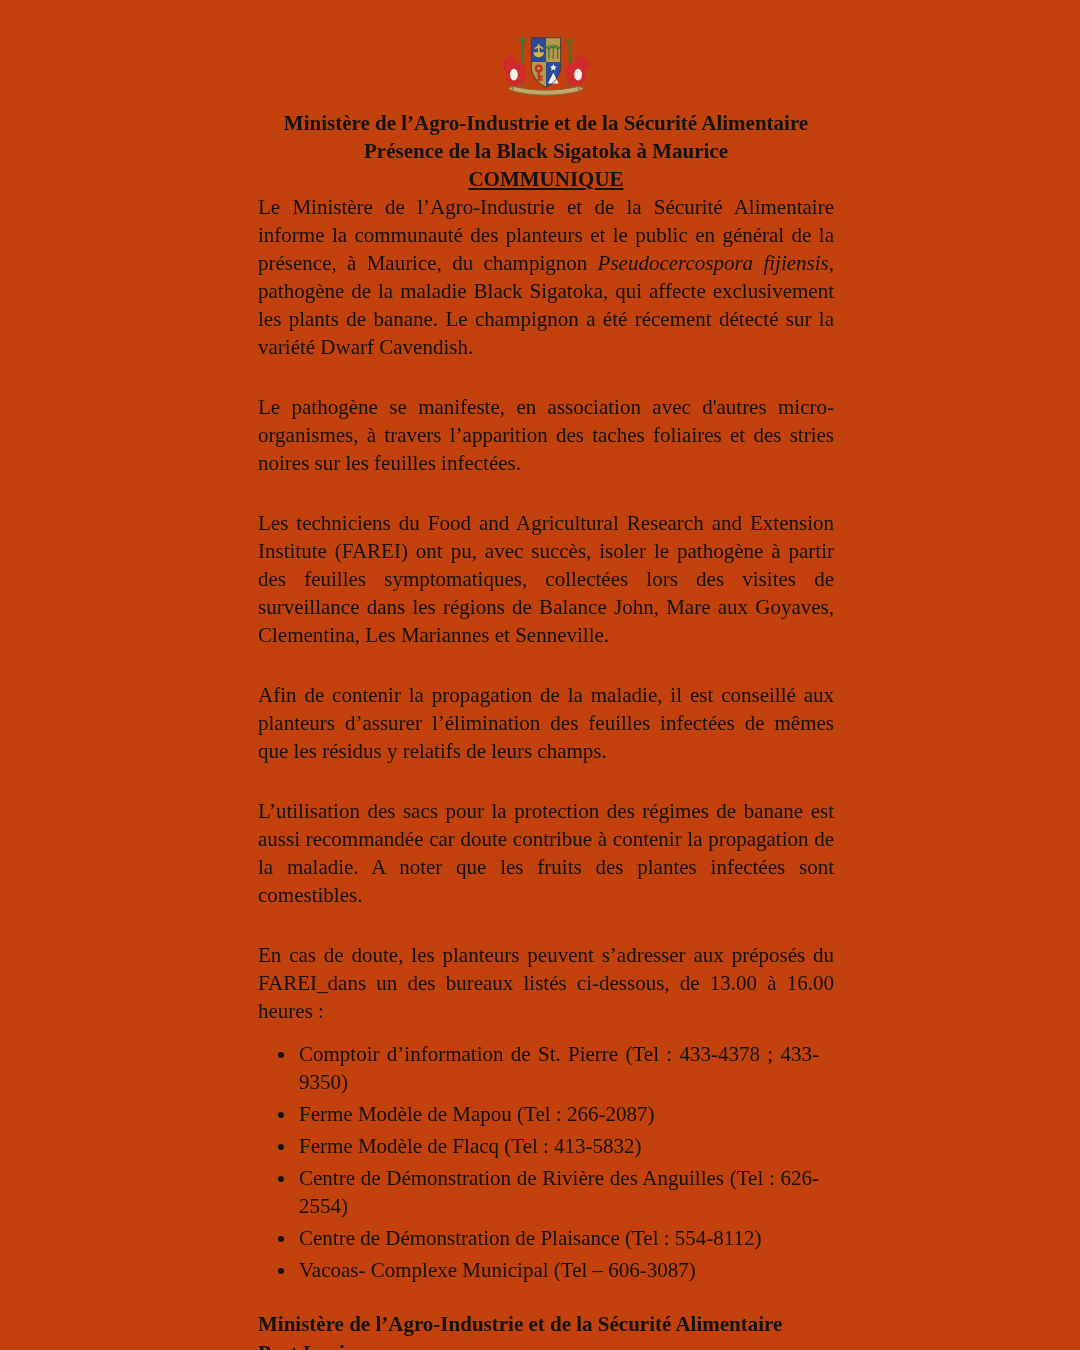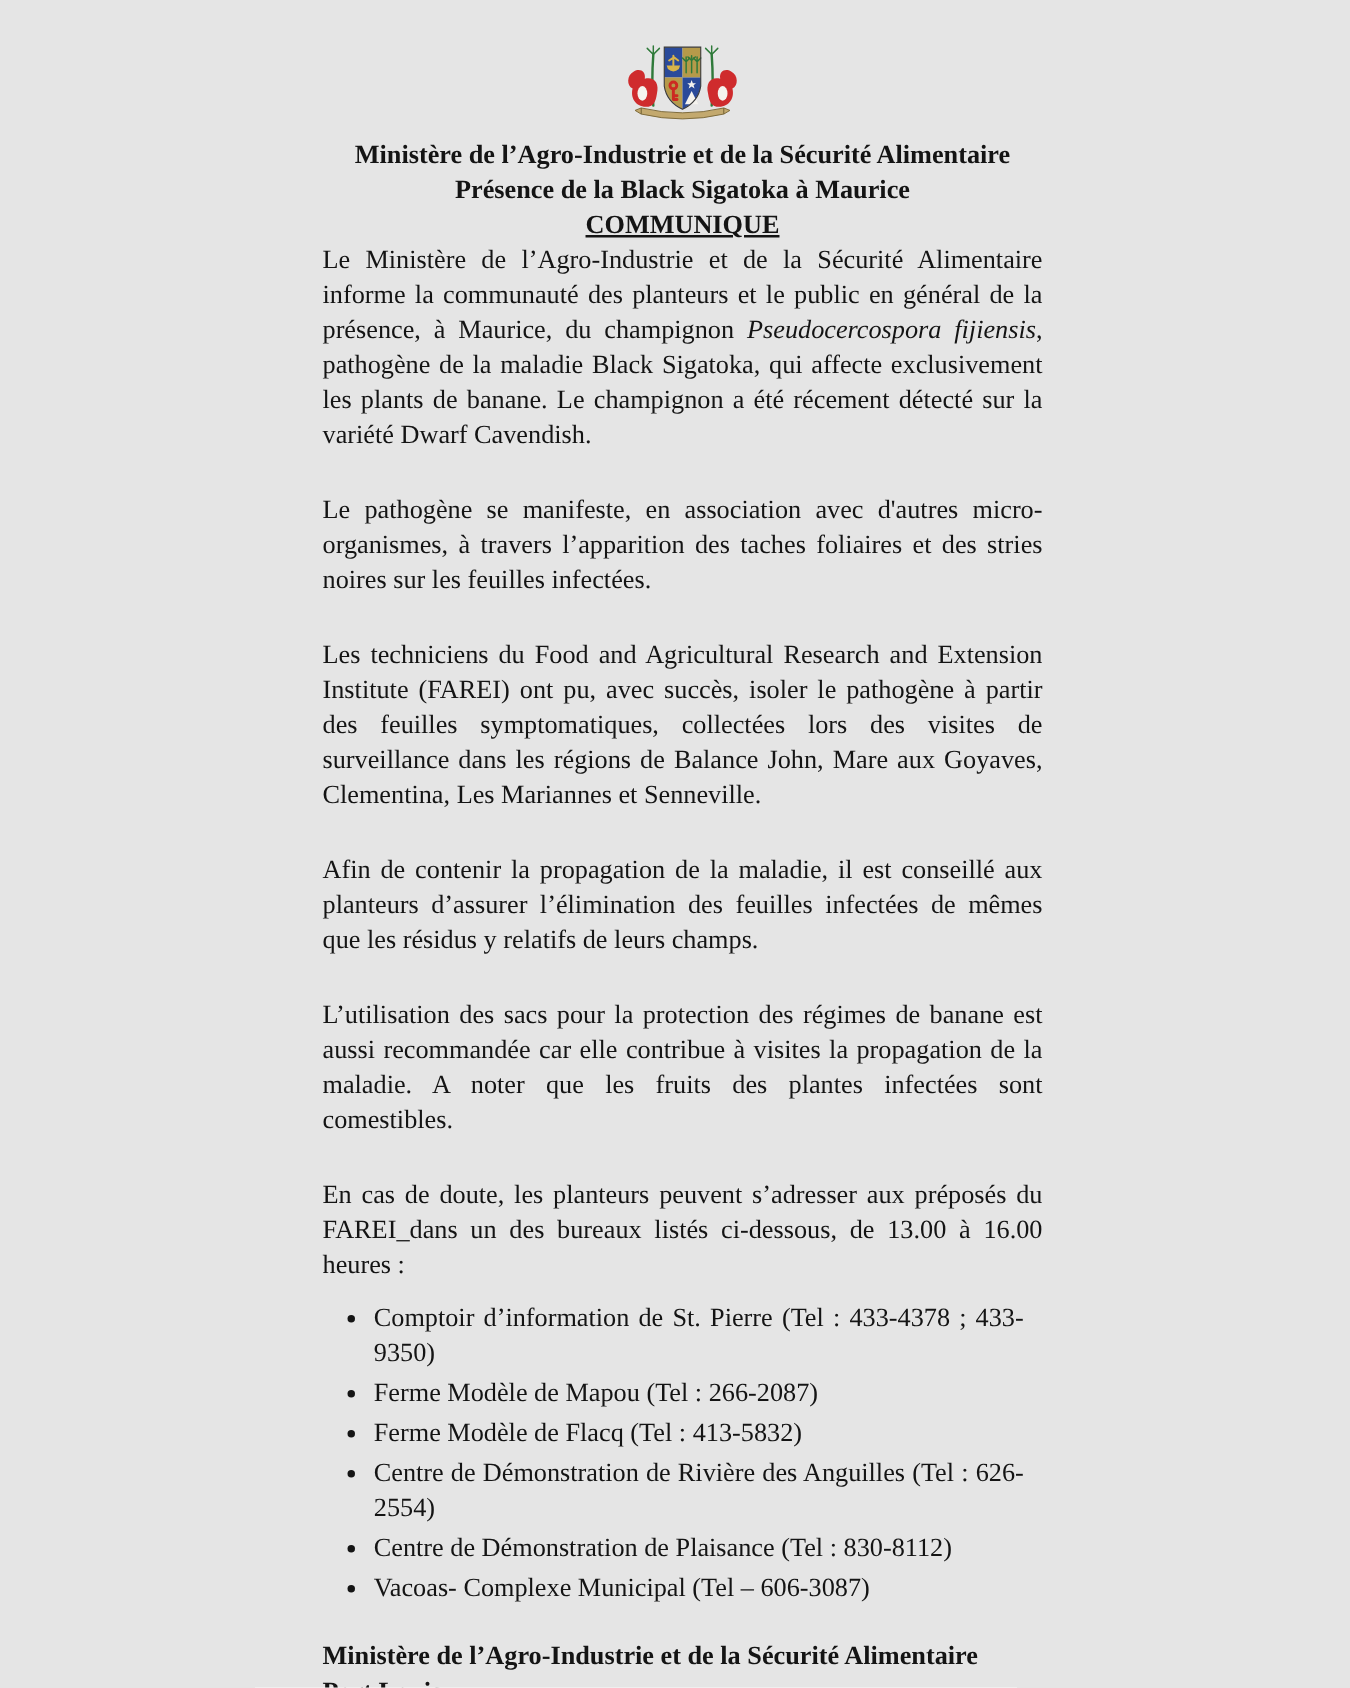--- a/index.html
+++ b/index.html
@@ -3,21 +3,21 @@
 <meta charset="utf-8">
 <style>
   html, body { margin: 0; padding: 0; }
   body {
     width: 1080px; height: 1350px;
     background: #ffffff;
     font-family: "Liberation Serif", "DejaVu Serif", serif;
     color: #141414;
     overflow: hidden;
   }
-  .page { position: relative; width: 1080px; height: 1350px; background: #e5e5e5; }
+  .page { position: relative; width: 1080px; height: 1350px; background: #c2410c; }
   .doc {
     position: absolute;
     left: 258px; top: 0;
     width: 576px;
     font-size: 21px;
     line-height: 28px;
   }
   .crest-wrap { text-align: center; margin-top: 28px; margin-bottom: 2px; }
   .crest-wrap svg { display: inline-block; }
 
@@ -97,30 +97,30 @@
     <div class="heading"><span class="und">COMMUNIQUE</span></div>
 
     <p class="para first"><span>Le Ministère de l’Agro-Industrie et de la Sécurité Alimentaire informe la communauté des planteurs et le public en général de la présence, à Maurice, du champignon </span><span class="species">Pseudocercospora fijiensis</span><span>, pathogène de la maladie Black Sigatoka, qui affecte exclusivement les plants de banane. Le champignon a été récement détecté sur la variété Dwarf Cavendish.</span></p>
 
     <p class="para">Le pathogène se manifeste, en association avec d'autres micro-organismes, à travers l’apparition des taches foliaires et des stries noires sur les feuilles infectées.</p>
 
     <p class="para">Les techniciens du Food and Agricultural Research and Extension Institute (FAREI) ont pu, avec succès, isoler le pathogène à partir des feuilles symptomatiques, collectées lors des visites de surveillance dans les régions de Balance John, Mare aux Goyaves, Clementina, Les Mariannes et Senneville.</p>
 
     <p class="para">Afin de contenir la propagation de la maladie, il est conseillé aux planteurs d’assurer l’élimination des feuilles infectées de mêmes que les résidus y relatifs de leurs champs.</p>
 
-    <p class="para">L’utilisation des sacs pour la protection des régimes de banane est aussi recommandée car elle contribue à visites la propagation de la maladie. A noter que les fruits des plantes infectées sont comestibles.</p>
+    <p class="para">L’utilisation des sacs pour la protection des régimes de banane est aussi recommandée car doute contribue à contenir la propagation de la maladie. A noter que les fruits des plantes infectées sont comestibles.</p>
 
     <p class="para">En cas de doute, les planteurs peuvent s’adresser aux préposés du FAREI_dans un des bureaux listés ci-dessous, de 13.00 à 16.00 heures :</p>
 
     <ul class="offices">
       <li>Comptoir d’information de St. Pierre (Tel : 433-4378 ; 433-9350)</li>
       <li>Ferme Modèle de Mapou (Tel : 266-2087)</li>
       <li>Ferme Modèle de Flacq (Tel : 413-5832)</li>
       <li>Centre de Démonstration de Rivière des Anguilles (Tel : 626-2554)</li>
-      <li>Centre de Démonstration de Plaisance (Tel : 830-8112)</li>
+      <li>Centre de Démonstration de Plaisance (Tel : 554-8112)</li>
       <li>Vacoas- Complexe Municipal (Tel – 606-3087)</li>
     </ul>
 
     <div class="footer">
       <div>Ministère de l’Agro-Industrie et de la Sécurité Alimentaire</div>
       <div>Port Louis</div>
       <div class="pre">17   Février 2023</div>
     </div>
 
   </div>

